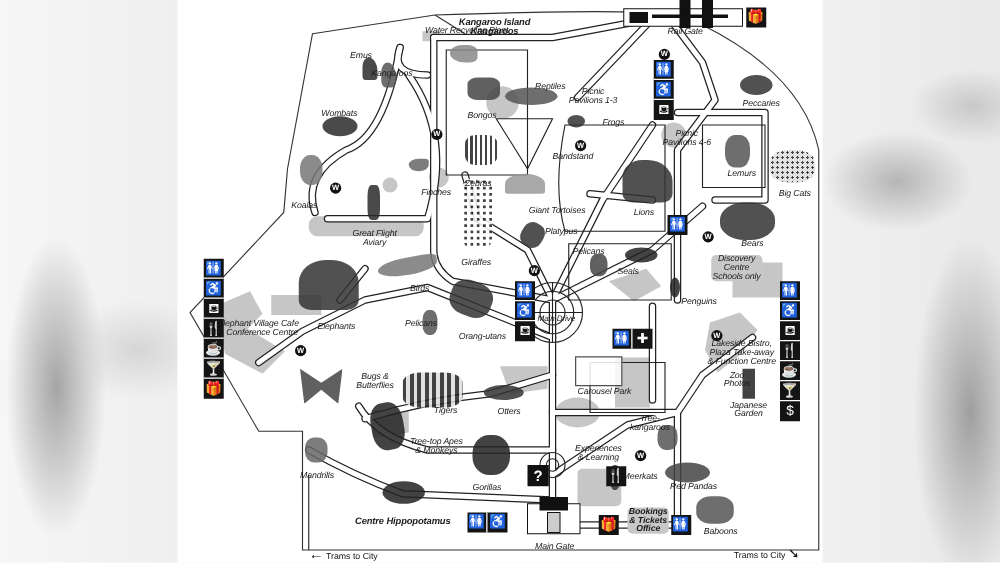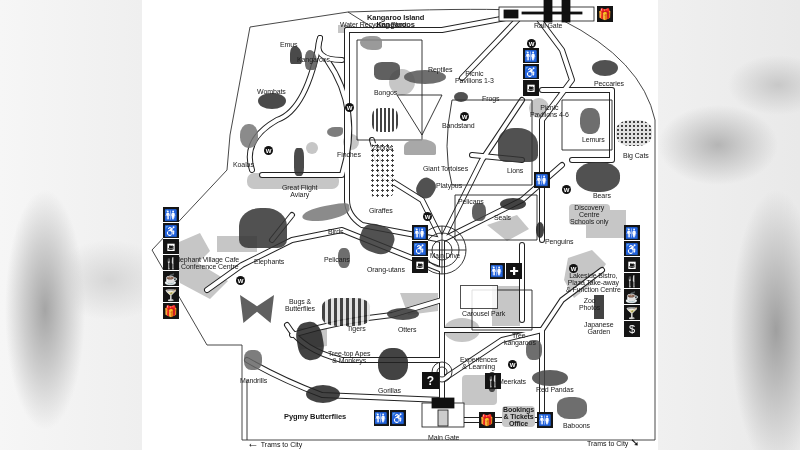--- a/index.html
+++ b/index.html
@@ -24,21 +24,21 @@
       radial-gradient(ellipse 50px 30px at 120px 85px, #c8c8c8 0%, rgba(240,240,240,0) 100%),
       linear-gradient(90deg,#f0f0f0,#e9e9e9);
   }
   .map {
     position:absolute; left:142px; top:0; width:516px; height:450px;
     background:#ffffff;
   }
   .map svg.base { position:absolute; left:0; top:0; }
   .lbl {
     position:absolute; font-size:7px; line-height:8px; color:#1a1a1a;
-    white-space:nowrap; text-align:center; letter-spacing:-0.1px;
+    white-space:nowrap; text-align:center; letter-spacing:-0.1px;font-style:italic;
   }
   .lbl.bold { font-weight:bold; font-size:7.5px; }
   .lbl.hl { background:#c8c8c8; border-radius:4px; padding:0 1px; }
   .facility-col {
     position:absolute; width:16px; background:#141414;
     display:flex; flex-direction:column; align-items:center;
   }
   .facility-row { position:absolute; height:16px; background:#141414; display:flex; }
   .ficon {
     width:16px; height:16px; display:flex; align-items:center; justify-content:center;
@@ -304,21 +304,21 @@
     <div>&amp; Monkeys</div>
   </div>
   <div class="lbl" style="left:98px;top:377px;">Mandrills</div>
   <div class="lbl" style="left:236px;top:387px;">Gorillas</div>
   <div class="lbl" style="left:318px;top:356px;line-height:7px;">
     <div>Experiences</div>
     <div>&amp; Learning</div>
   </div>
   <div class="lbl" style="left:356px;top:378px;">Meerkats</div>
   <div class="lbl" style="left:394px;top:386px;">Red Pandas</div>
-  <div class="lbl bold" style="left:142px;top:413px;">Pygmy Butterflies</div>
+  <div class="lbl bold" style="left:142px;top:413px;">Centre Hippopotamus</div>
   <div class="lbl hl" style="left:360px;top:406px;line-height:7px;font-weight:bold;">
     <div>Bookings</div>
     <div>&amp; Tickets</div>
     <div>Office</div>
   </div>
   <div class="lbl" style="left:421px;top:422px;">Baboons</div>
   <div class="lbl" style="left:286px;top:434px;">Main Gate</div>
 
   <div class="tram" style="left:105px;top:436px;">
     <span style="font-size:12px;font-weight:bold;">←</span>

